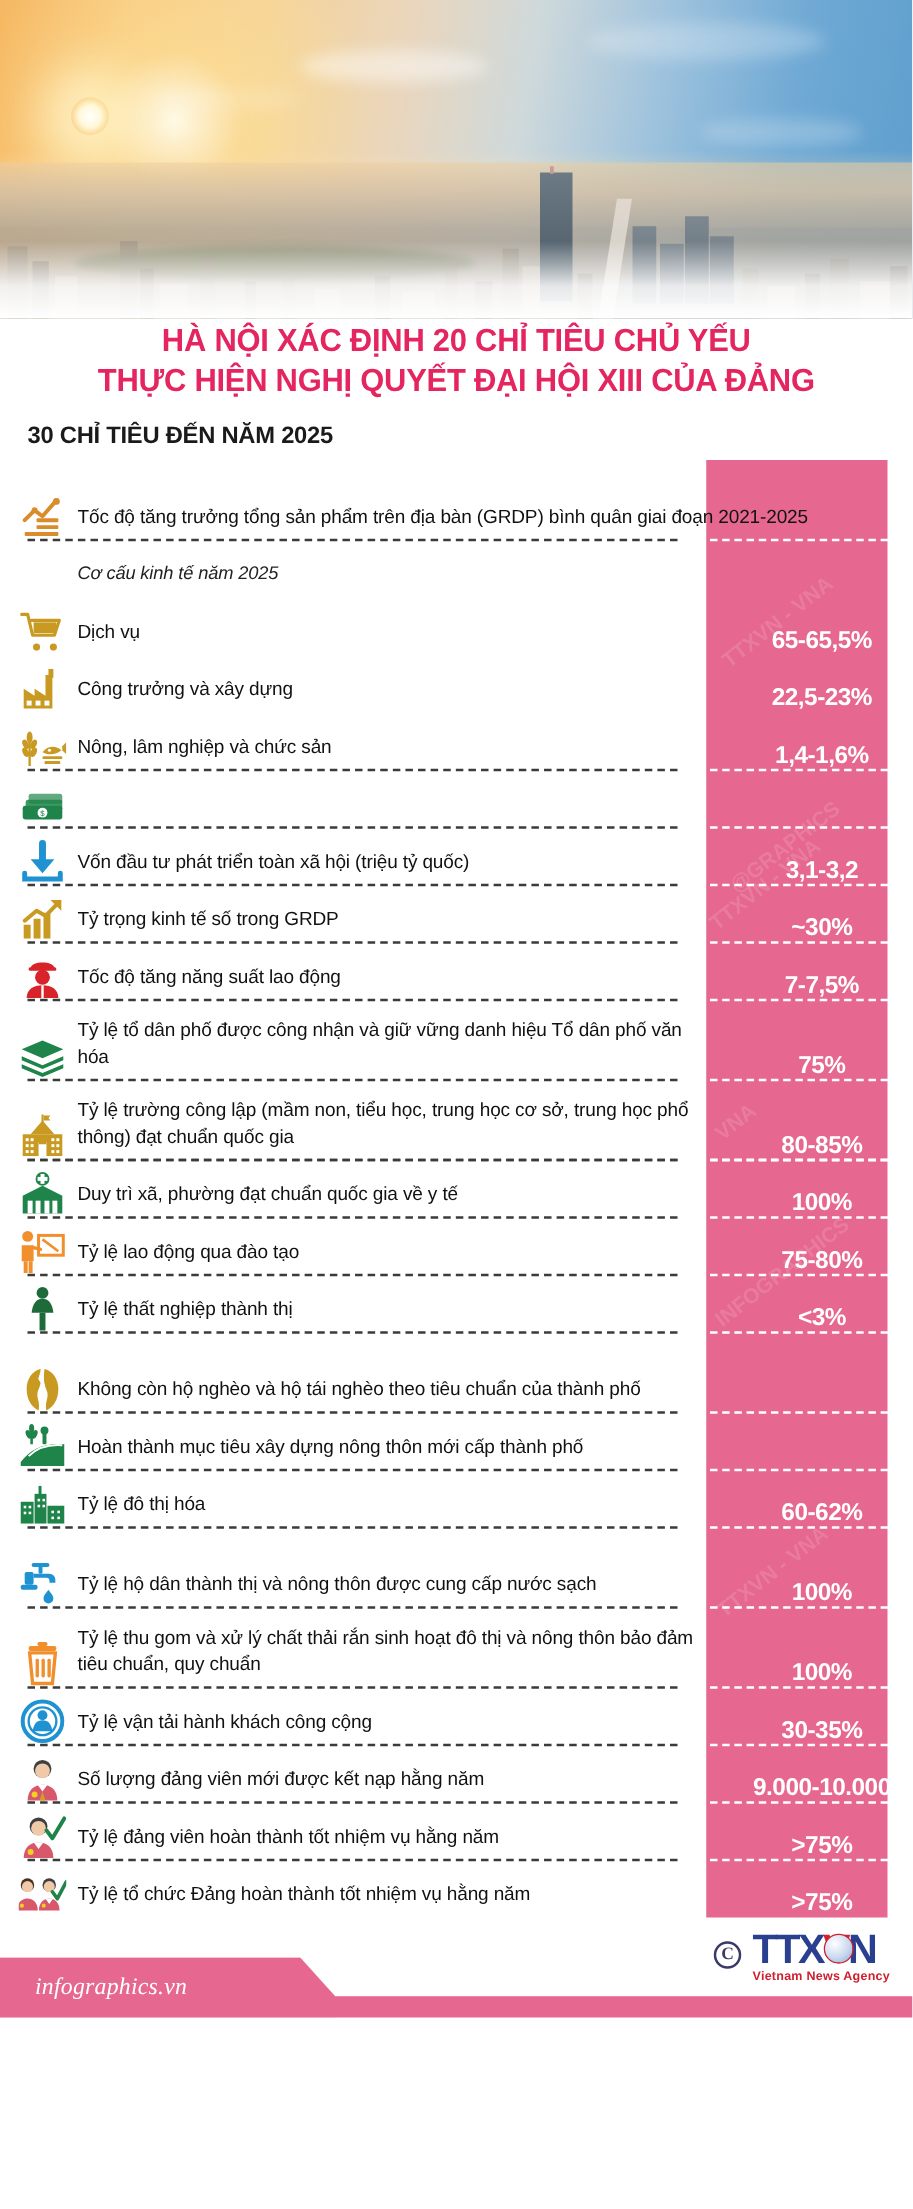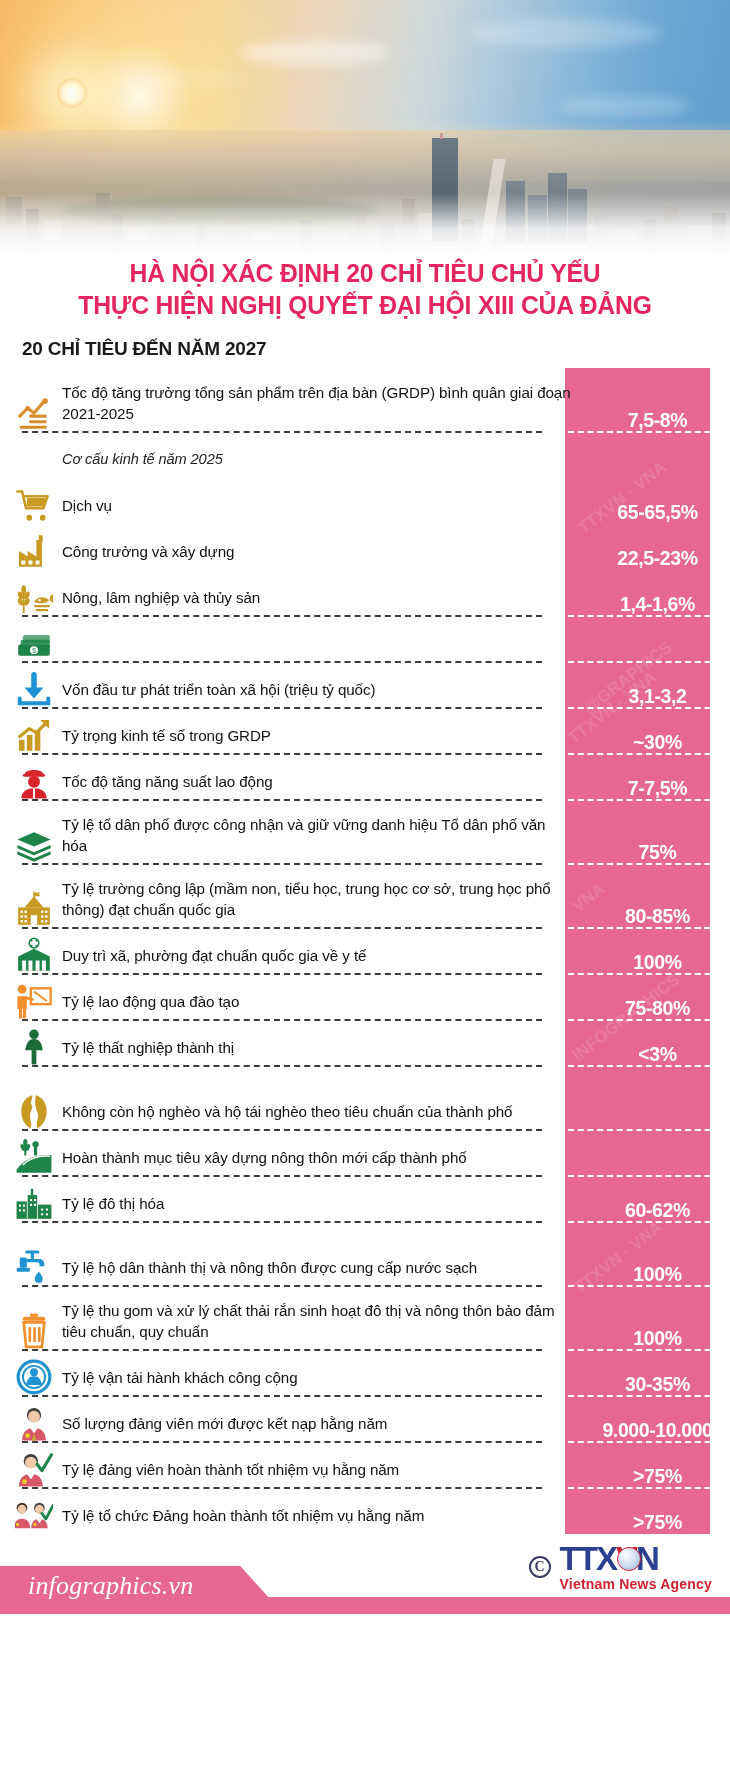--- a/index.html
+++ b/index.html
@@ -137,36 +137,36 @@
     font-size:33px; font-weight:bold; color:#2b3f90; letter-spacing:-2px;
     font-family:"Liberation Sans", sans-serif; line-height:1;
   }
   .ttx-text .red { color:#cf2030; }
   .globe {
     position:absolute; left:57px; top:5px; width:24px; height:24px; border-radius:50%;
     background:radial-gradient(circle at 36% 32%, #ffffff 0%, #c9d9ef 55%, #8fa9cc 100%);
     border:1.5px solid #cf2030;
   }
   .ttx-sub {
-    font-size:14px; color:#cf2030; font-weight:bold; text-align:right;
+    font-size:10px; color:#cf2030; font-weight:bold; text-align:right;
     letter-spacing:.2px; margin-top:1px;
   }
 
   .banner {
     position:absolute; left:0; bottom:0; width:730px; height:48px;
   }
   .banner .strip {
     position:absolute; left:0; bottom:0; width:730px; height:17px; background:#e6678f;
   }
   .banner .tab {
     position:absolute; left:0; bottom:0; width:268px; height:48px; background:#e6678f;
     clip-path: polygon(0 0, 240px 0, 268px 31px, 268px 48px, 0 48px);
   }
   .banner .tabtext {
-    position:absolute; left:28px; bottom:13px; color:#fff; font-size:26px;
+    position:absolute; left:28px; bottom:13px; color:#fff; font-size:19px;
     font-style:italic; font-family:"Liberation Serif", serif; letter-spacing:.2px;
   }
 </style>
 </head>
 <body>
 
 <div class="hero">
   <div class="sky"></div>
   <div class="sun"></div>
   <div class="cloud" style="left:240px;top:40px;width:150px;height:26px;"></div>
@@ -208,21 +208,21 @@
     <div class="blk" style="left:712px;width:14px;height:42px;"></div>
   </div>
   <div class="hero-fade"></div>
 </div>
 
 <div class="titlewrap">
   <div class="title-line">HÀ NỘI XÁC ĐỊNH 20 CHỈ TIÊU CHỦ YẾU</div>
   <div class="title-line">THỰC HIỆN NGHỊ QUYẾT ĐẠI HỘI XIII CỦA ĐẢNG</div>
 </div>
 
-<div class="subtitle">20 CHỈ TIÊU ĐẾN NĂM 2027</div>
+<div class="subtitle">30 CHỈ TIÊU ĐẾN NĂM 2025</div>
 
 <div class="table" id="table">
   <div class="pinkcol"></div>
   <div class="watermark">
     <div class="wm" style="left:4px;top:120px;">TTXVN - VNA</div>
     <div class="wm" style="left:-6px;top:330px;">TTXVN - VNA</div>
     <div class="wm" style="left:6px;top:520px;">VNA</div>
     <div class="wm" style="left:-4px;top:640px;">INFOGRAPHICS</div>
     <div class="wm" style="left:10px;top:300px;">@GRAPHICS</div>
     <div class="wm" style="left:0px;top:880px;">TTXVN - VNA</div>
@@ -233,21 +233,20 @@
           <svg width="38" height="38" viewBox="0 0 48 48" fill="#d98c2b">
             <rect x="18" y="26" width="22" height="4" rx="1"></rect>
             <rect x="18" y="33" width="22" height="4" rx="1"></rect>
             <rect x="6" y="40" width="34" height="4" rx="1"></rect>
             <path d="M6 28 L16 18 L24 24 L38 8" stroke="#d98c2b" stroke-width="4" fill="none" stroke-linecap="round" stroke-linejoin="round"></path>
             <circle cx="16" cy="18" r="3"></circle>
             <circle cx="38" cy="9" r="3.5"></circle>
           </svg>
         </div>
         <div class="label">Tốc độ tăng trưởng tổng sản phẩm trên địa bàn (GRDP) bình quân giai đoạn 2021-2025</div>
-        <div class="value">7,5-8%</div>
       </div>
       <div class="sep"></div>
       <div class="row note">
         <div class="icon"></div>
         <div class="label">Cơ cấu kinh tế năm 2025</div>
         <div class="value"></div>
       </div>
       <div class="row sub">
         <div class="icon">
           <svg width="38" height="38" viewBox="0 0 48 48" fill="#c99a22">
@@ -284,21 +283,21 @@
               <ellipse cx="15" cy="30" rx="3" ry="5" transform="rotate(25 15 30)"></ellipse>
               <ellipse cx="11" cy="15" rx="3" ry="6"></ellipse>
             </g>
             <path d="M24 30c5-7 14-7 19-2-5 5-14 5-19 2z"></path>
             <path d="M44 24l4-4v12l-4-4z"></path>
             <circle cx="31" cy="28" r="1.6" fill="#fff"></circle>
             <rect x="24" y="34" width="20" height="3" rx="1.2"></rect>
             <rect x="26" y="39" width="16" height="3" rx="1.2"></rect>
           </svg>
         </div>
-        <div class="label">Nông, lâm nghiệp và thủy sản</div>
+        <div class="label">Nông, lâm nghiệp và chức sản</div>
         <div class="value">1,4-1,6%</div>
       </div>
       <div class="sep"></div>
       <div class="row">
         <div class="icon">
           <svg width="38" height="38" viewBox="0 0 48 48" fill="#1e8449">
             <rect x="4" y="26" width="40" height="14" rx="2.5"></rect>
             <rect x="7" y="20" width="37" height="11" rx="2.5" opacity=".85"></rect>
             <rect x="10" y="14" width="34" height="10" rx="2.5" opacity=".7"></rect>
             <circle cx="24" cy="33" r="5" fill="#fff"></circle>

